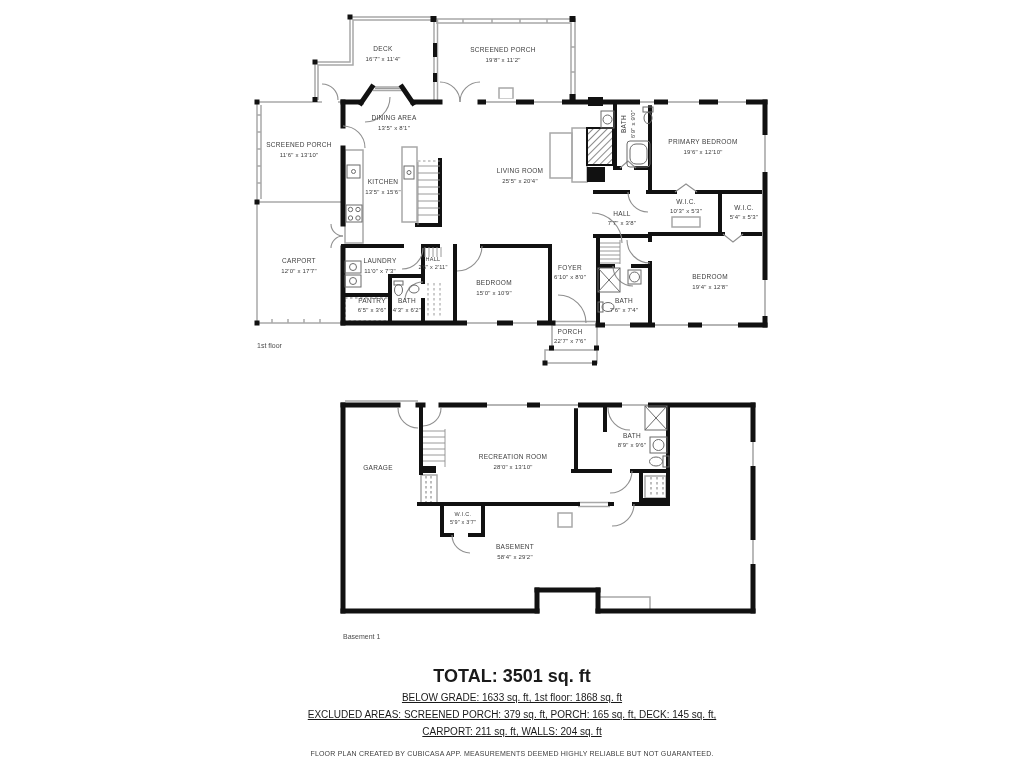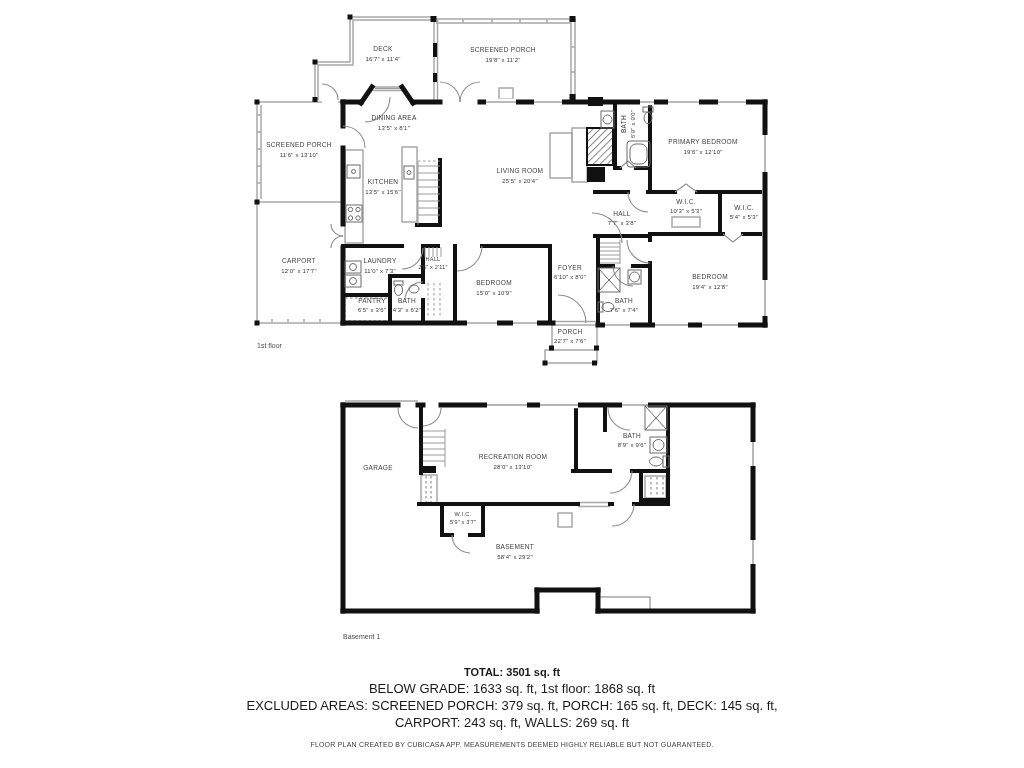--- a/index.html
+++ b/index.html
@@ -21,22 +21,22 @@
   .blk{fill:#111;}
   
   .rn{font-size:6.5px;fill:#3c3c3c;text-anchor:middle;letter-spacing:.3px;
       font-family:"Liberation Sans",sans-serif;}
   .rd{font-size:6px;fill:#3c3c3c;text-anchor:middle;letter-spacing:.2px;
       font-family:"Liberation Sans",sans-serif;}
   .sm{font-size:5.5px;}
   .fl{font-size:7px;fill:#4d4d4d;text-anchor:start;font-family:"Liberation Sans",sans-serif;}
   
   .footer{position:absolute;left:0;right:0;top:666px;text-align:center;color:#1a1a1a;}
-  .footer .total{font-weight:bold;font-size:11px;margin-bottom:2px;}
-  .footer .line{font-size:13px;line-height:17px;}
+  .footer .total{font-weight:bold;font-size:18px;margin-bottom:2px;}
+  .footer .line{font-size:10px;line-height:17px;text-decoration:underline;}
   .footer .disclaimer{font-size:7px;margin-top:10px;color:#3d3d3d;letter-spacing:.2px;}
 </style>
 </head>
 <body>
 
 <div class="page">
 
   <svg style="left:250px;top:8px;width:524px;height:362px" viewBox="250 8 524 362" xmlns="http://www.w3.org/2000/svg">
     <defs>
       <pattern id="hp" width="5" height="5" patternUnits="userSpaceOnUse" patternTransform="rotate(45)">
@@ -416,17 +416,17 @@
       <text class="rn" x="515" y="549">BASEMENT</text>
       <text class="rd" x="515" y="559">58'4" x 29'2"</text>
       <text class="fl" x="343" y="639">Basement 1</text>
     </g>
   </svg>
 
   <div class="footer">
     <div class="total">TOTAL: 3501 sq. ft</div>
     <div class="line">BELOW GRADE: 1633 sq. ft, 1st floor: 1868 sq. ft</div>
     <div class="line">EXCLUDED AREAS: SCREENED PORCH: 379 sq. ft, PORCH: 165 sq. ft, DECK: 145 sq. ft,</div>
-    <div class="line">CARPORT: 243 sq. ft, WALLS: 269 sq. ft</div>
+    <div class="line">CARPORT: 211 sq. ft, WALLS: 204 sq. ft</div>
     <div class="disclaimer">FLOOR PLAN CREATED BY CUBICASA APP. MEASUREMENTS DEEMED HIGHLY RELIABLE BUT NOT GUARANTEED.</div>
   </div>
 
 </div>
 
 </body></html>

